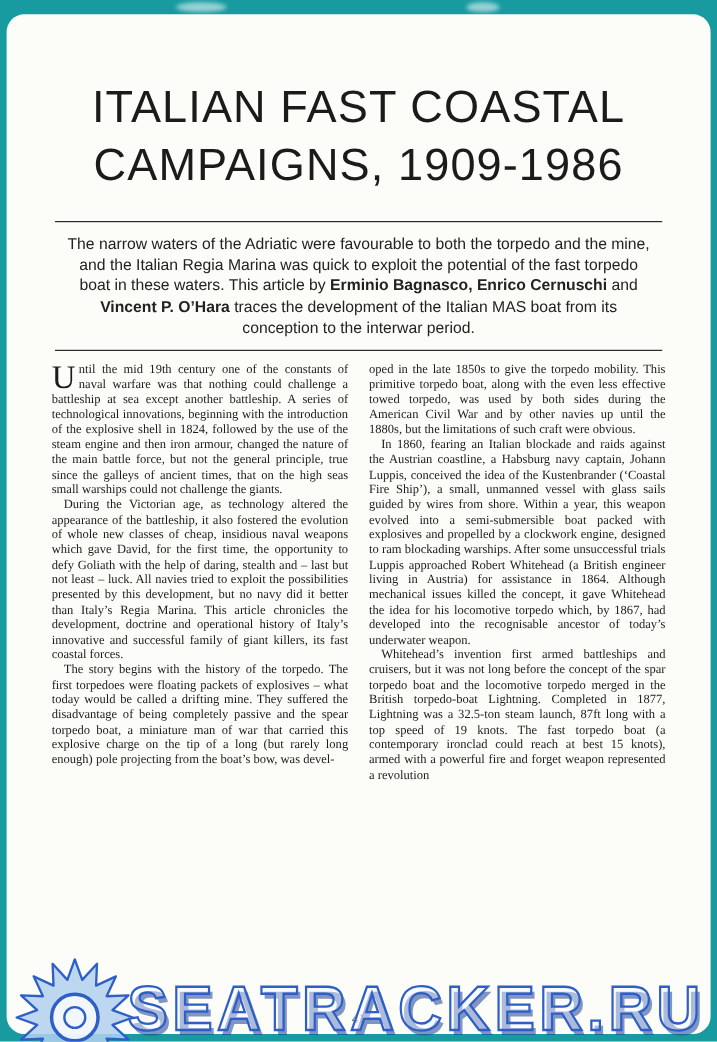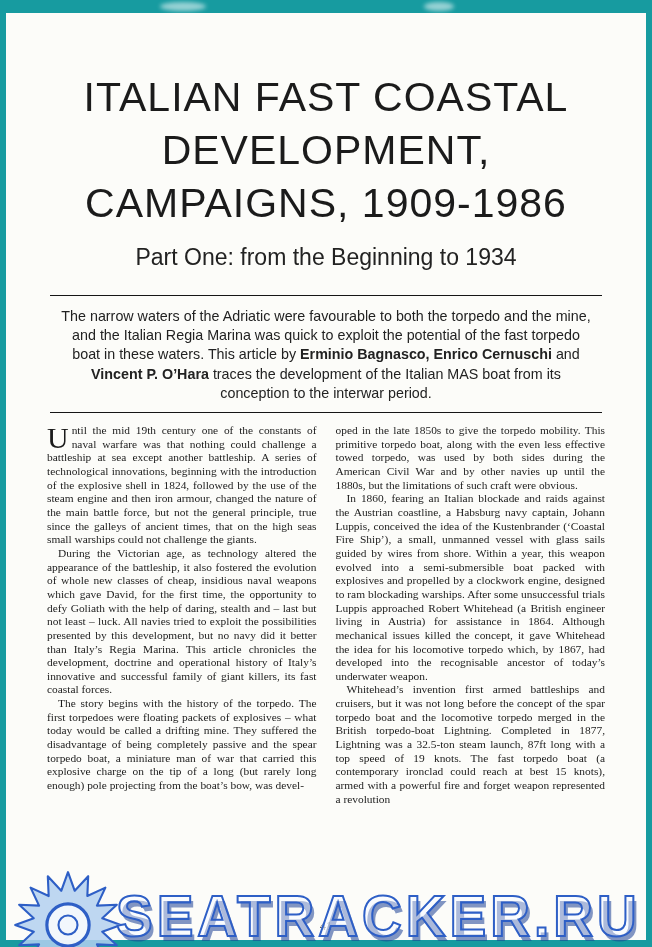--- a/index.html
+++ b/index.html
@@ -17,21 +17,21 @@
     background: var(--teal, #179ba0);
   }
   .band-top::before, .band-top::after {
     content: ""; position: absolute; top: 2px; height: 9px; border-radius: 50%;
     background: rgba(255,255,255,0.55); filter: blur(2px);
   }
   .band-top::before { left: 160px; width: 46px; }
   .band-top::after  { left: 424px; width: 30px; }
   .page {
     position: absolute; top: 13px; left: 6px; right: 6px; bottom: 7px;
-    background: #fcfcf9; overflow: hidden;
+    background: #fcfcf9; overflow: hidden; border-radius: 16px;
   }
   .title {
     margin: 58px 18px 0; text-align: center;
     font-family: "Liberation Sans", sans-serif; font-weight: 400;
     font-size: 41px; line-height: 53px; letter-spacing: 1px;
     color: var(--ink, #1b1b1b);
   }
   .title .tline { display: block; }
   .subtitle {
     margin-top: 14px; text-align: center;
@@ -83,25 +83,23 @@
 </style>
 </head>
 <body>
 
 <div class="sheet">
   <div class="band-top"></div>
 
   <div class="page">
     <h1 class="title">
       <span class="tline">ITALIAN FAST COASTAL</span>
-      <span class="tline">DEVELOPMENT,</span>
       <span class="tline">CAMPAIGNS, 1909-1986</span>
     </h1>
 
-    <div class="subtitle">Part One: from the Beginning to 1934</div>
 
     <hr class="rule">
 
     <p class="lead"><span>The narrow waters of the Adriatic were favourable to both the torpedo and the mine, and the Italian Regia Marina was quick to exploit the potential of the fast torpedo boat in these waters. This article by </span><strong>Erminio Bagnasco, Enrico Cernuschi</strong><span> and </span><strong>Vincent P. O’Hara</strong><span> traces the development of the Italian MAS boat from its conception to the interwar period.</span></p>
 
     <hr class="rule bottom">
 
     <div class="columns">
       <div class="col">
         <p><span class="dropcap">U</span><span>ntil the mid 19th century one of the constants of naval warfare was that nothing could challenge a battleship at sea except another battleship. A series of technological innovations, beginning with the introduction of the explosive shell in 1824, followed by the use of the steam engine and then iron armour, changed the nature of the main battle force, but not the general principle, true since the galleys of ancient times, that on the high seas small warships could not challenge the giants.</span></p>

